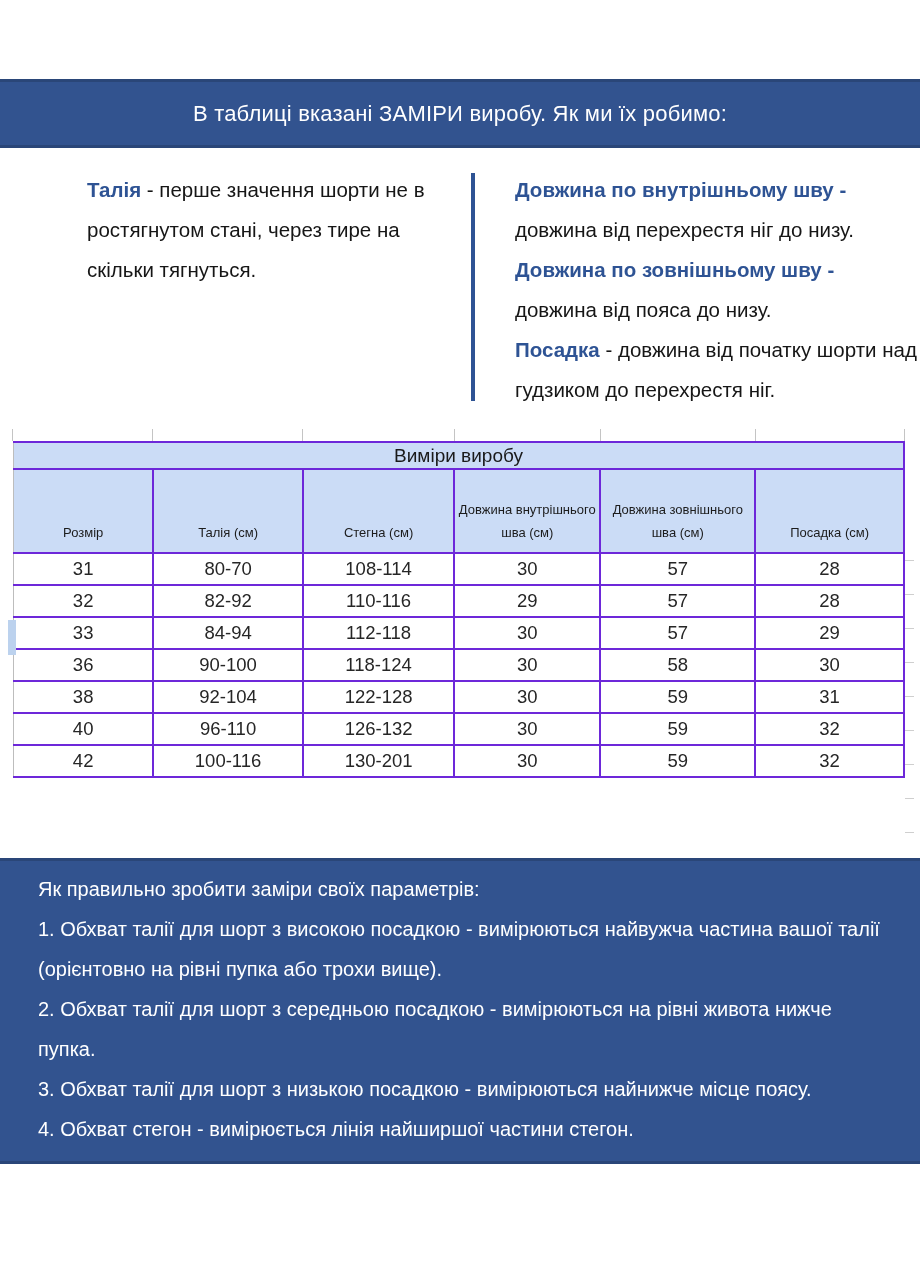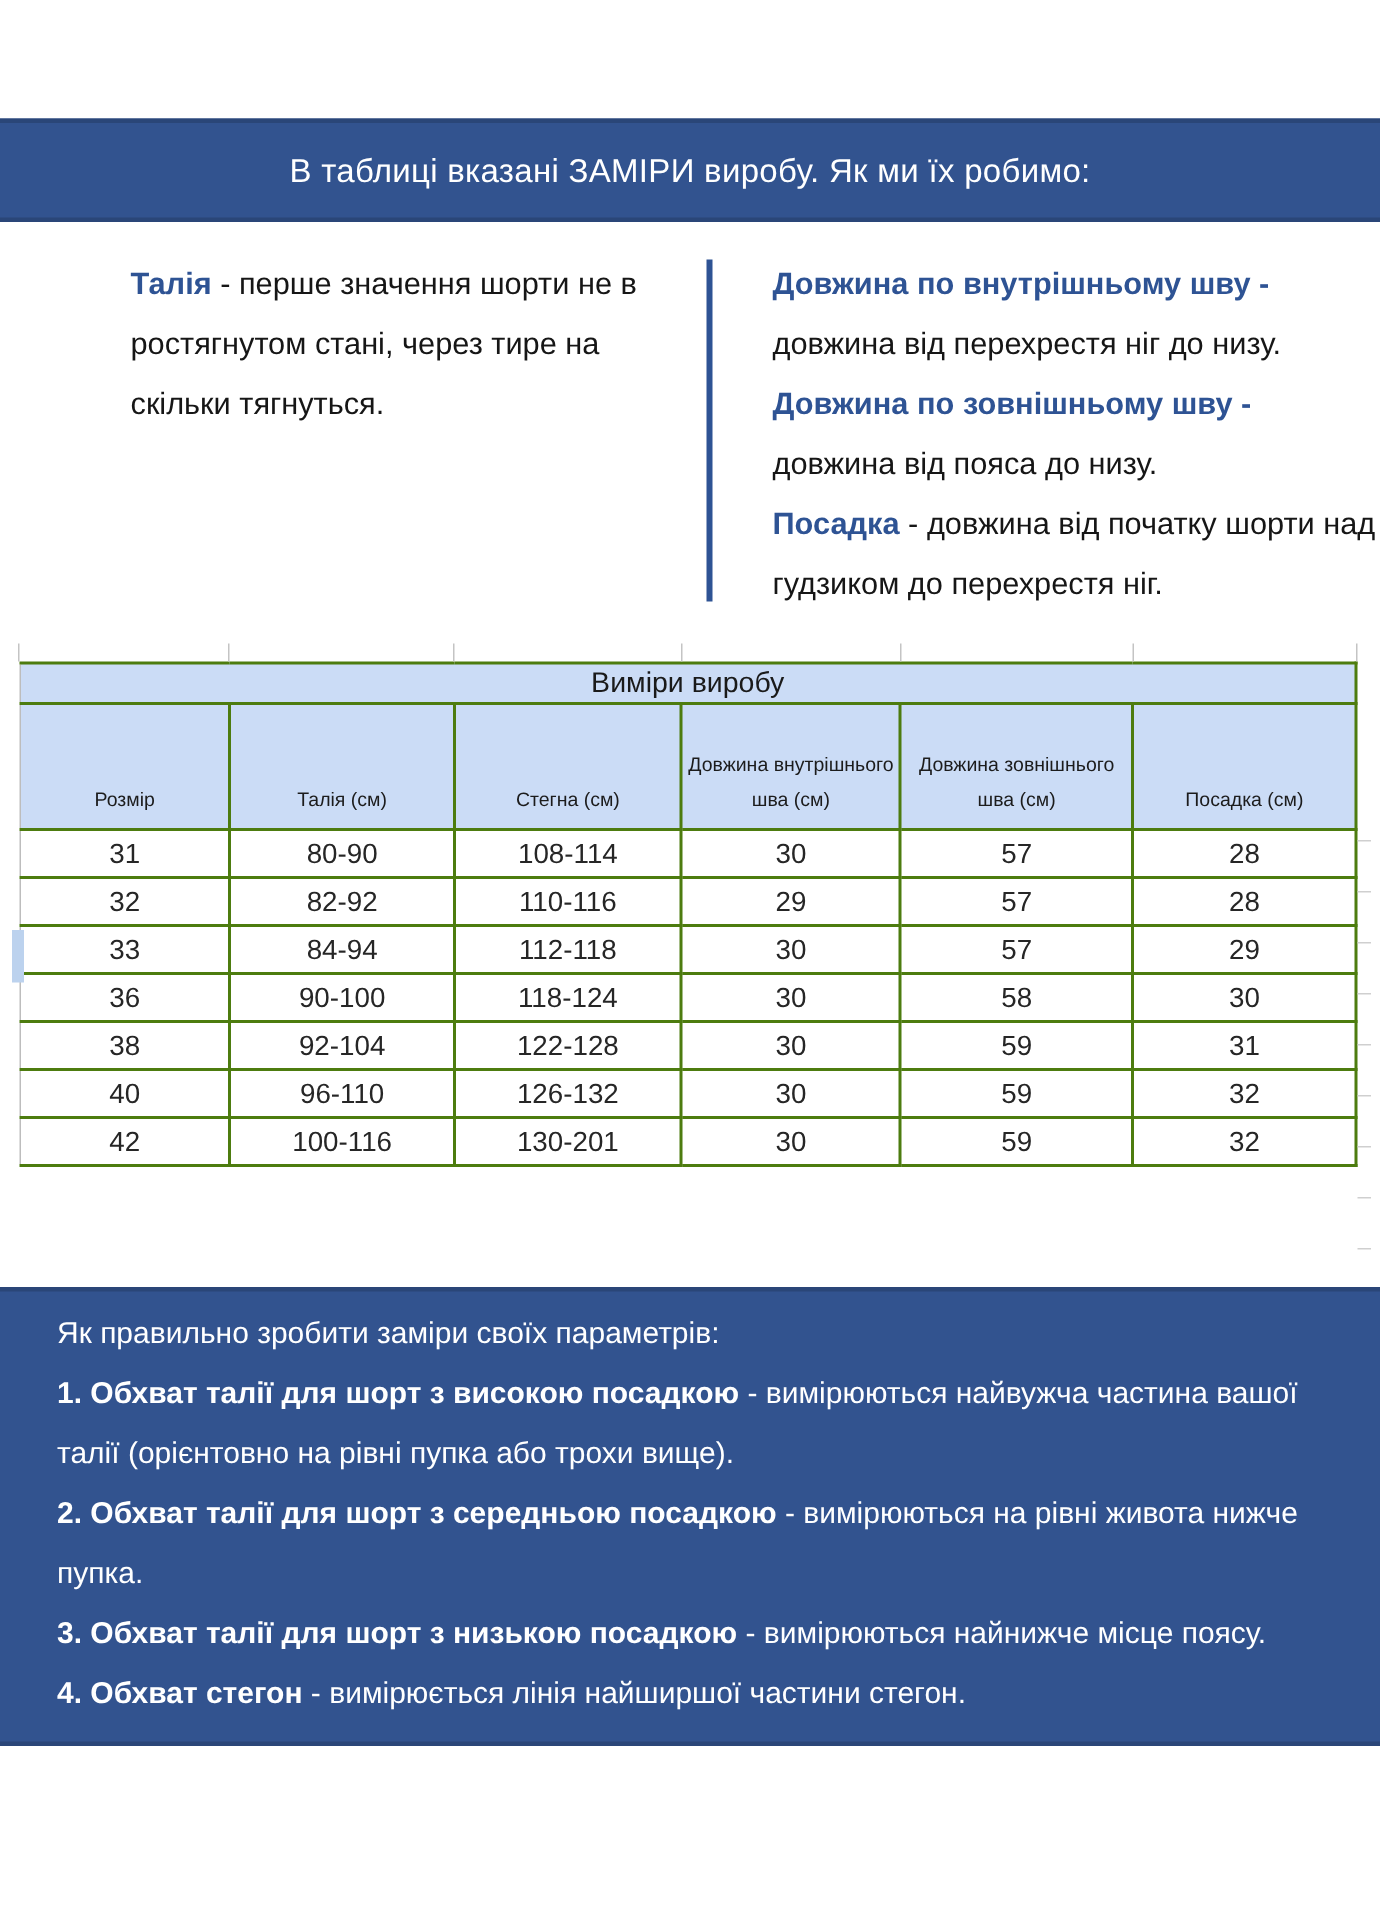--- a/index.html
+++ b/index.html
@@ -88,21 +88,21 @@
     border-collapse: collapse;
     table-layout: fixed;
   }
   table.size-table col.c1 { width: 15.7%; }
   table.size-table col.c2 { width: 16.8%; }
   table.size-table col.c3 { width: 17.0%; }
   table.size-table col.c4 { width: 16.4%; }
   table.size-table col.c5 { width: 17.4%; }
   table.size-table col.c6 { width: 16.7%; }
   table.size-table th, table.size-table td {
-    border: 2px solid #4d7c0f;
+    border: 2px solid #6d28d9;
   }
   table.size-table th:first-child,
   table.size-table td:first-child { border-left: 1px solid #bdbdbd; }
   th.tbl-title {
     height: 27px;
     background: #CBDCF6;
     font-size: 19px;
     font-weight: normal;
     color: #1a1a1a;
     text-align: center;
@@ -133,21 +133,21 @@
     padding: 8px 38px 12px;
     font-size: 20px;
     line-height: 40px;
   }
   .f-title {
     margin: 0;
     text-align: left;
     font-weight: normal;
   }
   .f-item { margin: 0; text-align: left; }
-  .f-lead { font-weight: bold; }
+  .f-lead { font-weight: normal; }
 </style>
 </head>
 <body>
 
 <header class="banner top-banner">
   <h1>В таблиці вказані ЗАМІРИ виробу. Як ми їх робимо:</h1>
 </header>
 
 <section class="definitions">
   <div class="def-col def-left">
@@ -201,21 +201,21 @@
           <th>Талія (см)</th>
           <th>Стегна (см)</th>
           <th>Довжина внутрішнього шва (см)</th>
           <th>Довжина зовнішнього шва (см)</th>
           <th>Посадка (см)</th>
         </tr>
     </thead>
     <tbody class="size-body">
         <tr>
           <td>31</td>
-          <td>80-90</td>
+          <td>80-70</td>
           <td>108-114</td>
           <td>30</td>
           <td>57</td>
           <td>28</td>
         </tr>
         <tr>
           <td>32</td>
           <td>82-92</td>
           <td>110-116</td>
           <td>29</td>

